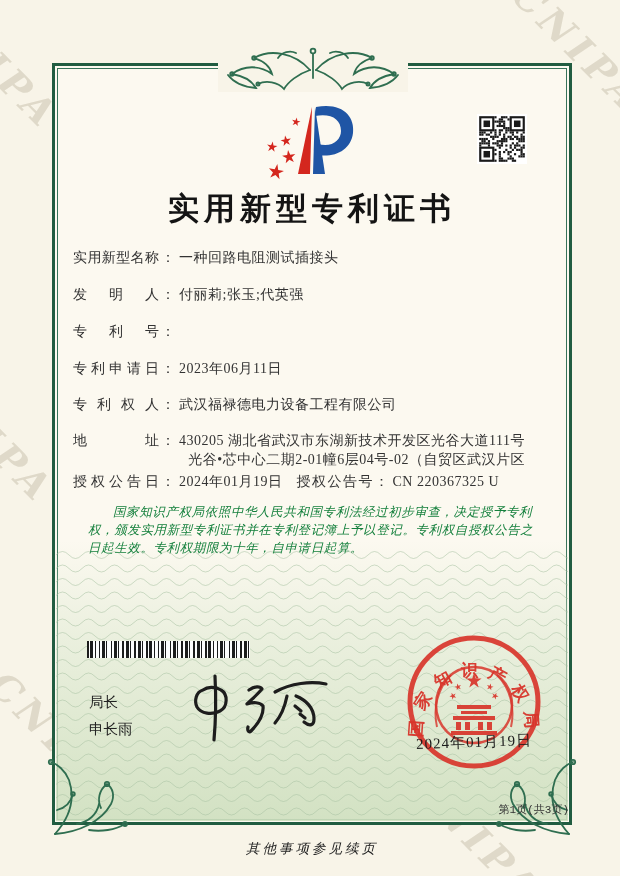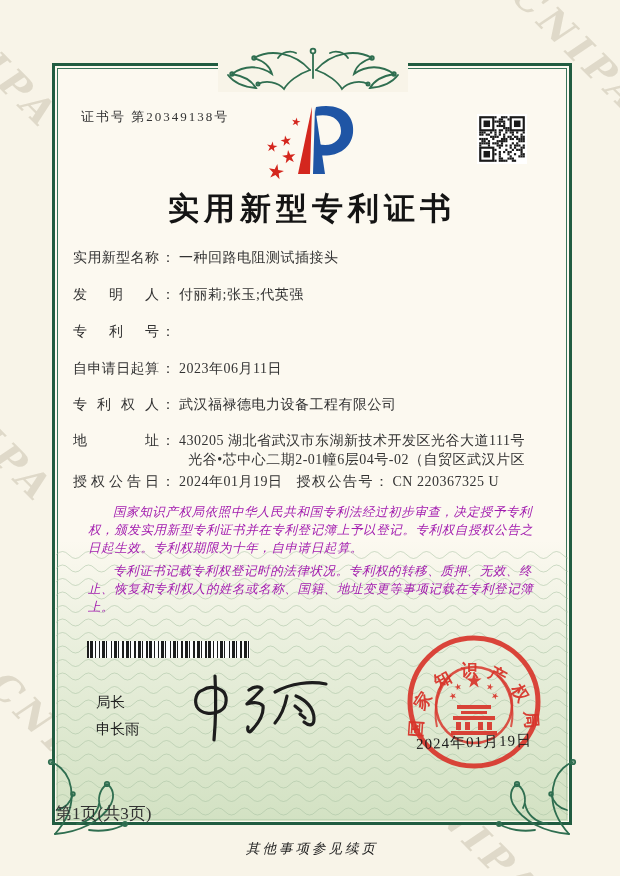--- a/index.html
+++ b/index.html
@@ -43,39 +43,39 @@
   .frow.m16{margin-bottom:16px;}
   .frow.m3{margin-bottom:3px;}
   .lbl{display:inline-block;width:86px;text-align:justify;text-align-last:justify;flex:none;}
   .colon{flex:none;margin:0 4px 0 2px;}
   .val{letter-spacing:.5px;}
   .grp2{display:flex;margin-left:14px;}
   .grp2 .lbl{width:76px;}
   .addr2{line-height:19px;text-align:right;}
   
   .paras{position:absolute;left:33px;right:30px;top:437px;font-size:12.5px;line-height:18px;
-    color:#a21caf;font-style:italic;letter-spacing:.6px;}
+    color:#15803d;font-style:italic;letter-spacing:.6px;}
   .paras p{margin:0 0 5px 0;text-indent:2em;}
   
   .barcode{
     position:absolute;left:32px;top:575px;width:163px;height:17px;
     background:repeating-linear-gradient(90deg,
       #1c1c1c 0 1.6px,#fdfdfd 1.6px 3.4px,
       #1c1c1c 3.4px 6.4px,#fdfdfd 6.4px 7.6px,
       #1c1c1c 7.6px 8.6px,#fdfdfd 8.6px 11.8px);
   }
-  .sig-block{position:absolute;left:34px;top:623px;font-size:14.5px;color:#222;line-height:27px;margin-left:7px;}
+  .sig-block{position:absolute;left:34px;top:623px;font-size:14.5px;color:#222;line-height:27px;}
   .signature{position:absolute;left:128px;top:590px;}
   .seal{position:absolute;left:346px;top:563px;}
   .seal-date{
     position:absolute;left:346px;top:667px;width:146px;text-align:center;
     font-size:15px;color:#1c1c1c;letter-spacing:1px;transform:rotate(-2deg);
     font-family:"Liberation Serif",serif;
   }
-  .pageno{position:absolute;left:0;right:0;top:736px;text-align:left;font-size:17px;color:#333;}
+  .pageno{position:absolute;left:0;right:0;top:736px;text-align:right;font-size:11px;color:#333;font-family:Liberation Mono, monospace;}
   .foot-note{position:absolute;left:52px;width:520px;top:840px;text-align:center;
     font-size:13.5px;letter-spacing:3px;color:#222;font-style:italic;}
   
   .orn-top{position:absolute;left:163px;top:-22px;width:190px;height:48px;background:#f8f4e8;}
   .orn-corner{position:absolute;width:96px;height:88px;}
   .orn-bl{left:-10px;bottom:-16px;}
   .orn-br{right:-10px;bottom:-16px;transform:scale(-1,1);}
   .green-stroke{fill:none;stroke:#2f6e50;stroke-width:1.8;stroke-linecap:round;}
   .sig-stroke{fill:none;stroke:#1d1d1d;stroke-width:3.2;stroke-linecap:round;stroke-linejoin:round;}
 </style>
@@ -161,24 +161,20 @@
         <path d="M12,60 C20,58 26,52 28,44"></path>
         <path d="M44,80 C56,82 70,80 80,74"></path>
         <circle cx="62" cy="34" r="2.2"></circle>
           <circle cx="6" cy="12" r="2.2"></circle>
           <circle cx="80" cy="74" r="2"></circle>
         <circle cx="28" cy="44" r="1.8"></circle>
       </g>
     </svg>
   </div>
 
-  <div class="cert-no">
-    <span>证书号</span>
-    <span>第20349138号</span>
-  </div>
 
   <div class="logo">
     <svg width="118" height="100" viewBox="0 0 118 100">
       <defs>
         <path id="star" d="M0,-1 L0.224,-0.309 L0.951,-0.309 L0.363,0.118 L0.588,0.809 L0,0.382 L-0.588,0.809 L-0.363,0.118 L-0.951,-0.309 L-0.224,-0.309 Z"></path>
       </defs>
       <g fill="#d4271e">
         <use href="#star" transform="translate(41,23) scale(4.5) rotate(12)"></use>
         <use href="#star" transform="translate(31,42) scale(5.5) rotate(-10)"></use>
         <use href="#star" transform="translate(17,48) scale(5.5) rotate(8)"></use>
@@ -366,21 +362,21 @@
     <div class="frow">
       <span class="lbl">发明人</span>
       <span class="colon">：</span>
       <span class="val">付丽莉;张玉;代英强</span>
     </div>
     <div class="frow">
       <span class="lbl">专利号</span>
       <span class="colon">：</span>
     </div>
     <div class="frow m16">
-      <span class="lbl">自申请日起算</span>
+      <span class="lbl">专利申请日</span>
       <span class="colon">：</span>
       <span class="val">2023年06月11日</span>
     </div>
     <div class="frow m16">
       <span class="lbl">专利权人</span>
       <span class="colon">：</span>
       <span class="val">武汉福禄德电力设备工程有限公司</span>
     </div>
     <div class="frow m3">
       <span class="lbl">地址</span>
@@ -397,21 +393,20 @@
       <span class="grp2">
         <span class="lbl">授权公告号</span>
         <span class="colon">：</span>
         <span class="val">CN 220367325 U</span>
       </span>
     </div>
   </div>
 
   <div class="paras">
     <p>国家知识产权局依照中华人民共和国专利法经过初步审查，决定授予专利权，颁发实用新型专利证书并在专利登记簿上予以登记。专利权自授权公告之日起生效。专利权期限为十年，自申请日起算。</p>
-    <p>专利证书记载专利权登记时的法律状况。专利权的转移、质押、无效、终止、恢复和专利权人的姓名或名称、国籍、地址变更等事项记载在专利登记簿上。</p>
   </div>
 
   <div class="barcode"></div>
 
   <div class="sig-block">
     <div>局长</div>
     <div>申长雨</div>
   </div>
 
   <div class="signature">

